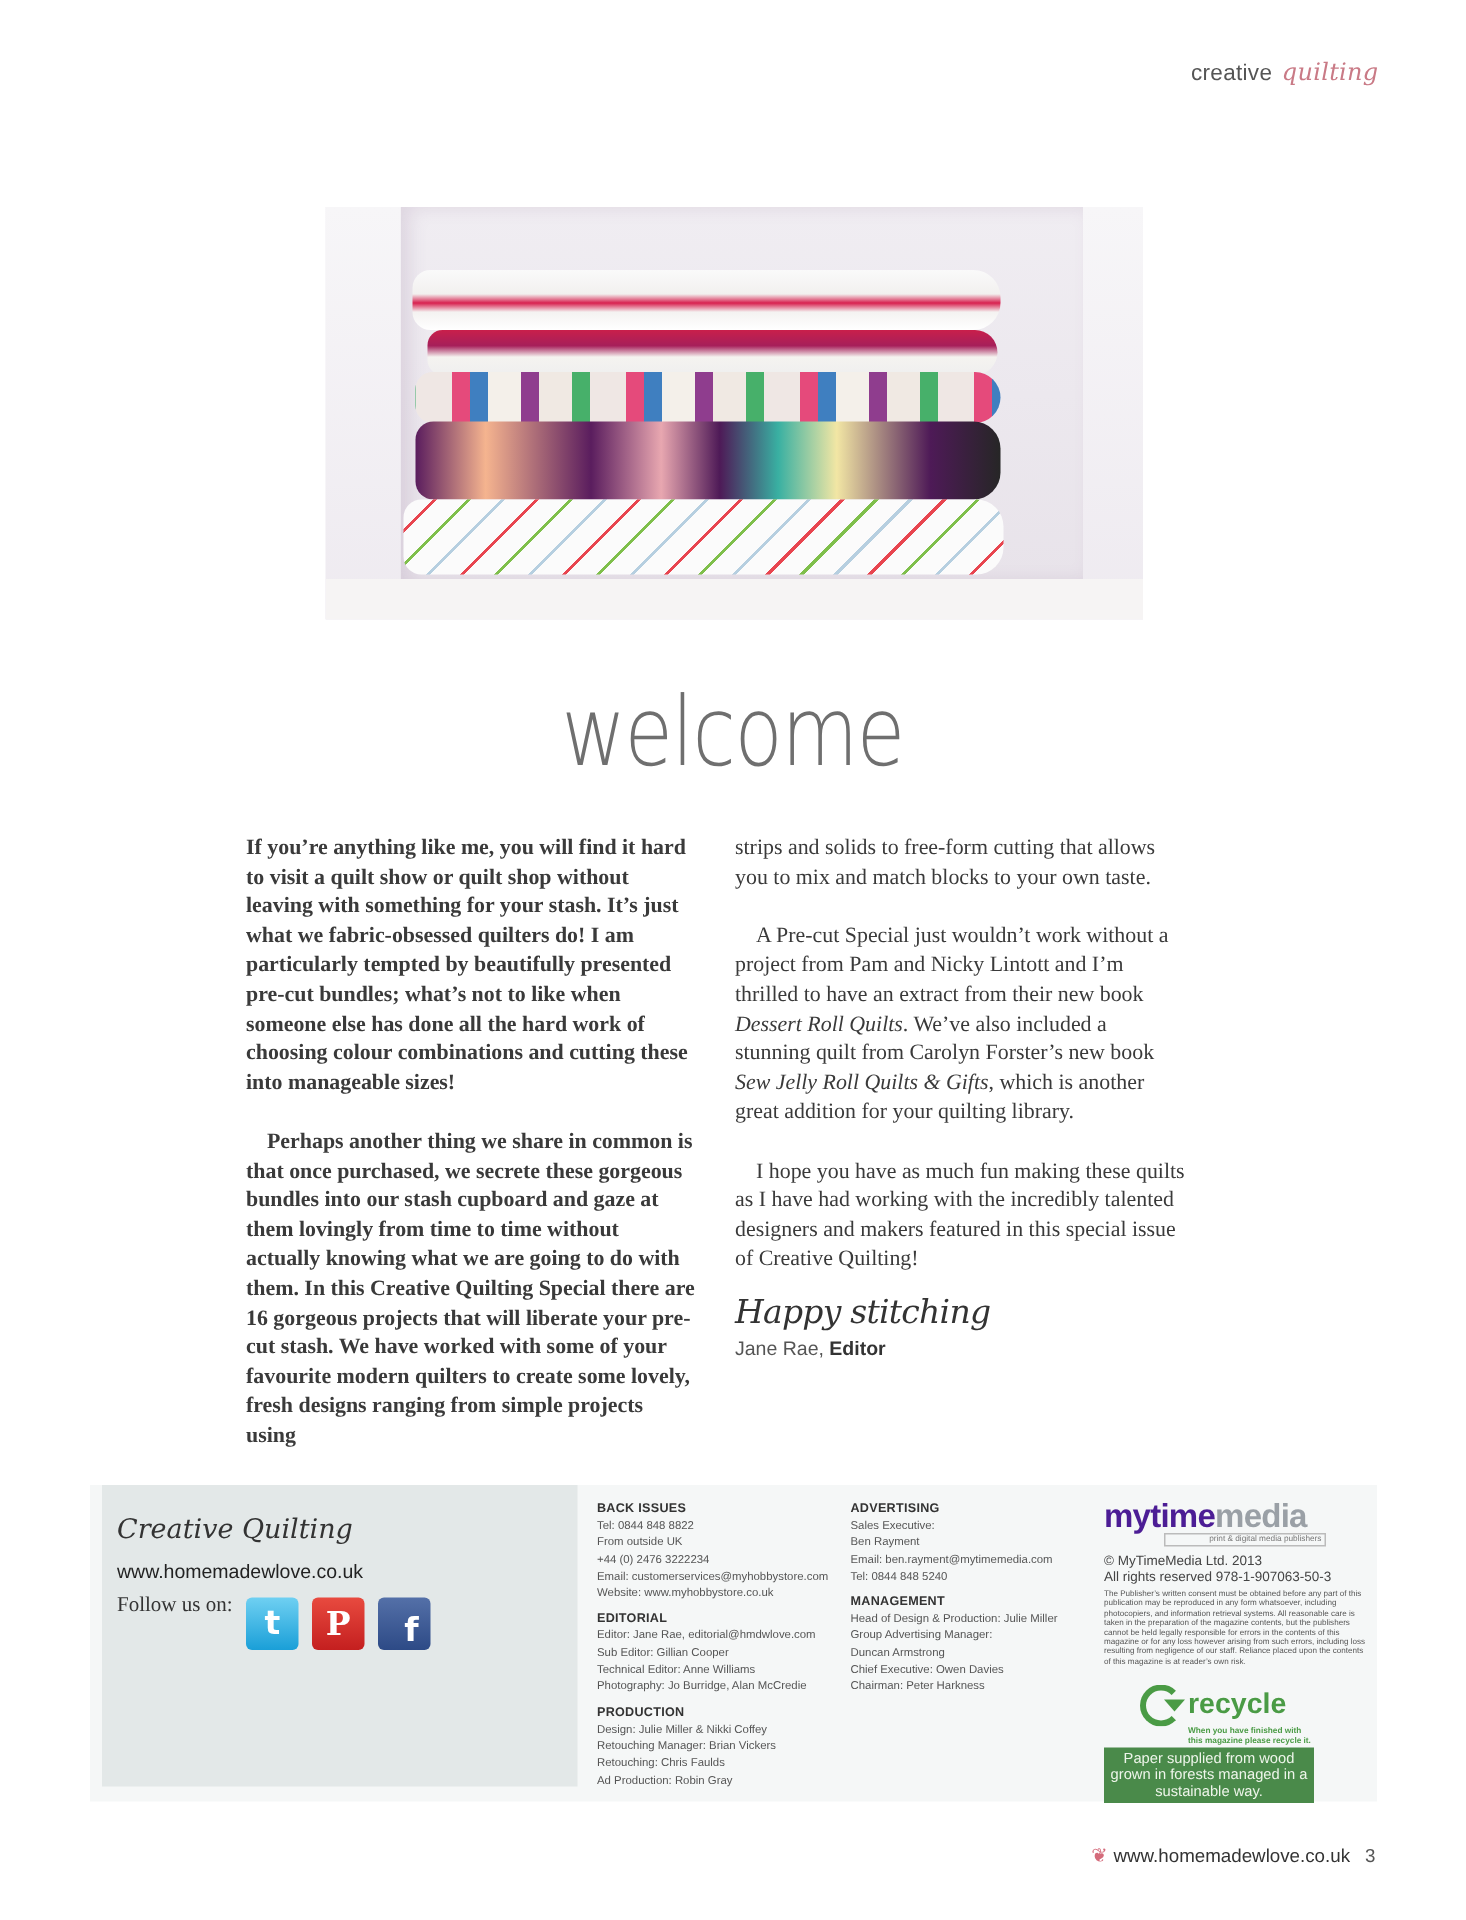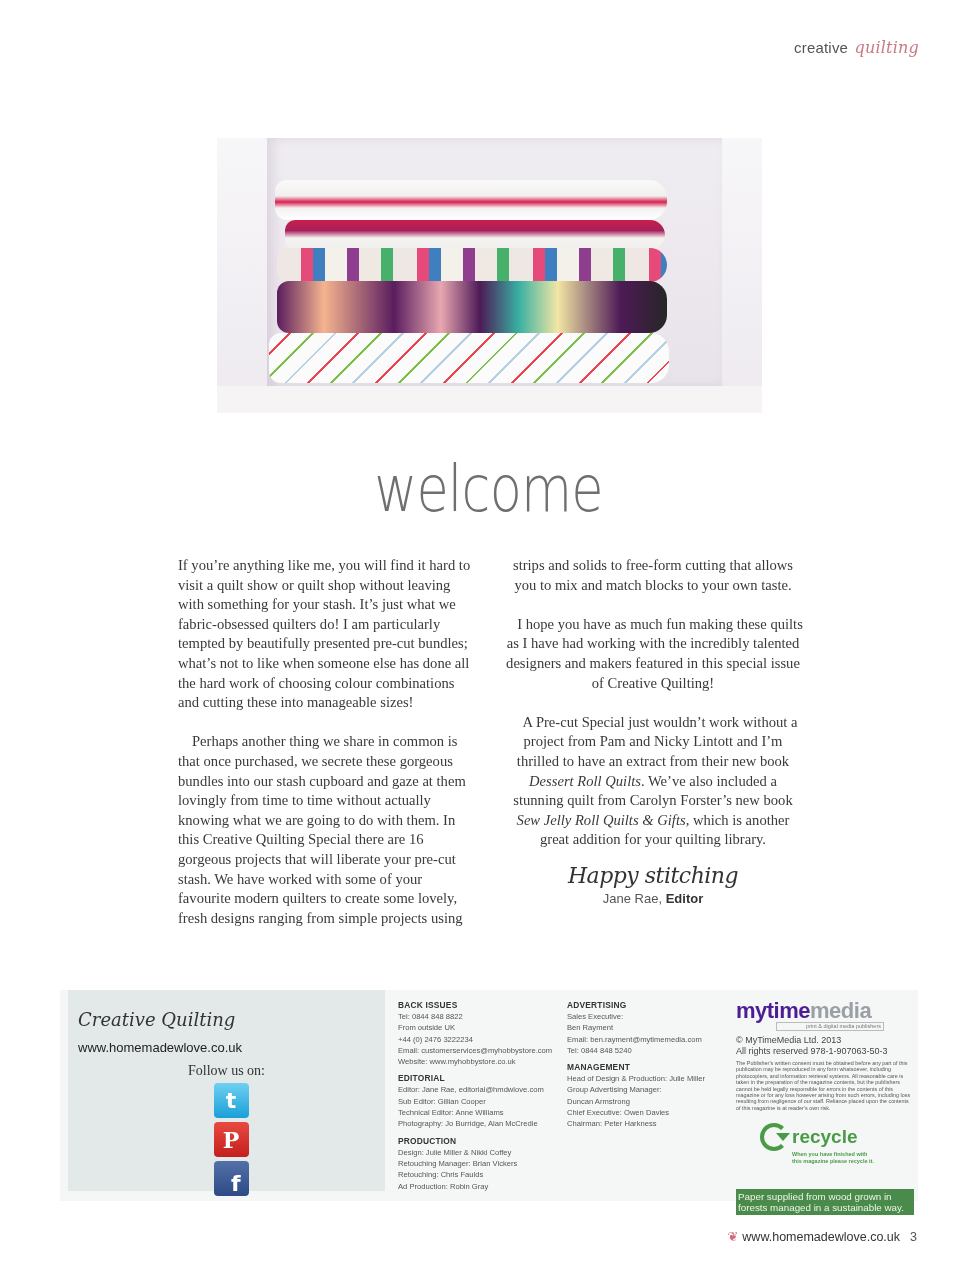--- a/index.html
+++ b/index.html
@@ -20,37 +20,37 @@
   .q1b { left: 68px; top: 82px; width: 380px; height: 30px; background: linear-gradient(180deg,#c91f4b 0%, #a61f5a 35%, #f5f3f0 60%, #efefef 100%); }
   .q2 { left: 60px; top: 110px; width: 390px; height: 34px; background: repeating-linear-gradient(90deg,#efe7e4 0 24px,#e54a7b 24px 36px,#3f7fc0 36px 48px,#f4f0ea 48px 70px,#8f3d8e 70px 82px,#f0e9e3 82px 104px,#47b06a 104px 116px); }
   .q3 { left: 60px; top: 143px; width: 390px; height: 52px; background: linear-gradient(90deg,#5a1d5e 0%, #f5b48f 12%, #5a1d5e 30%, #e8a7b0 42%, #4e1a57 52%, #39b0a2 62%, #f2e6a4 72%, #4e1a57 88%, #262626 100%); }
   .q4 { left: 52px; top: 195px; width: 400px; height: 50px; background: repeating-linear-gradient(135deg,#fbfbfb 0 14px,#e8454f 14px 16px,#fbfbfb 16px 30px,#7fbf4b 30px 32px,#fbfbfb 32px 46px,#b6cfe0 46px 48px); border-radius: 6px; }
 
   
   .welcome { position: absolute; left: 0; width: 977px; top: 452px; text-align: center; font-family: "DejaVu Sans", sans-serif; font-weight: 300; font-size: 64px; color: #6f6f6f; letter-spacing: -1px; transform: scaleX(0.82); }
 
   
   .col { position: absolute; top: 556px; width: 300px; font-family: "Liberation Serif", serif; font-size: 14.6px; line-height: 19.6px; color: #3a3a3a; }
-  .col.left { left: 178px; }
-  .col.right { left: 503px; text-align: center; }
+  .col.left { left: 164px; font-weight: bold; }
+  .col.right { left: 490px; }
   .col p { margin-bottom: 19.6px; }
   .col p.indent { text-indent: 14px; }
   .col em { font-style: italic; }
   .signoff { font-family: "DejaVu Serif", serif; font-style: italic; font-size: 22px; color: #333; margin-top: -4px; margin-bottom: 4px; letter-spacing: -0.5px; }
   .sig-name { font-family: "Liberation Sans", sans-serif; font-size: 13px; color: #555; }
   .sig-name b { color: #333; font-weight: bold; }
 
   
   .footer { position: absolute; left: 60px; top: 990px; width: 858px; height: 211px; background: #f5f7f7; }
   .masthead { position: absolute; left: 8px; top: 0; width: 317px; height: 201px; background: #e3e8e8; padding: 20px 10px 0 10px; }
   .masthead .mast-title { font-family: "DejaVu Serif", serif; font-style: italic; font-size: 18px; color: #333; line-height: 20px; }
   .masthead .mast-pub { font-size: 11px; color: #444; line-height: 13px; margin-top: 2px; }
   .masthead .mast-contact { font-size: 10.5px; color: #444; line-height: 13px; margin-top: 10px; }
   .masthead .mast-web { font-size: 13px; color: #222; margin-top: 10px; }
-  .follow { display: flex; align-items: center; margin-top: 6px; flex-direction: column; }
+  .follow { display: flex; align-items: flex-start; margin-top: 6px; }
   .follow .follow-label { font-family: "Liberation Serif", serif; font-size: 14px; color: #333; margin-top: 2px; }
   .social { width: 35px; height: 35px; border-radius: 4px; margin-left: 9px; display: flex; align-items: center; justify-content: center; color: #fff; font-weight: bold; font-size: 22px; margin-top: 4px; }
   .social:first-of-type { margin-left: 2px; }
   .tw { background: linear-gradient(180deg,#6fd0f2,#1a9fd8); font-family: "DejaVu Sans", sans-serif; }
   .pin { background: linear-gradient(180deg,#e84a3f,#c41f1f); font-family: "DejaVu Serif", serif; }
   .fb { background: linear-gradient(180deg,#5470a8,#2d4a86); font-family: "DejaVu Sans", sans-serif; align-items: flex-end; justify-content: flex-end; padding-right: 8px; }
 
   .fcol { position: absolute; top: 10px; width: 170px; font-family: "Liberation Sans", sans-serif; font-size: 7.6px; line-height: 11.3px; color: #555; }
   .fcol.c1 { left: 338px; }
   .fcol.c2 { left: 507px; }
@@ -62,21 +62,21 @@
   .mtm-logo .mt { color: #4c1d95; text-align: center; }
   .mtm-logo .media { color: #9aa0a6; }
   .mtm-sub { font-size: 5.5px; color: #777; text-align: right; border: 1px solid #bbb; width: 108px; margin-left: 40px; padding: 0 2px; line-height: 7px; }
   .copyright { font-size: 9px; color: #444; line-height: 10.5px; margin-top: 4px; }
   .legal { font-size: 5.4px; color: #555; line-height: 6.4px; margin-top: 4px; }
   .recycle { display: flex; align-items: center; margin-top: 12px; margin-left: 24px; }
   .recycle-icon { width: 28px; height: 28px; border: 4px solid #4a9b45; border-radius: 50%; border-right-color: transparent; position: relative; }
   .recycle-icon::after { content: ""; position: absolute; right: -6px; top: 6px; border-left: 7px solid transparent; border-right: 7px solid transparent; border-top: 8px solid #4a9b45; }
   .recycle-word { font-family: "Liberation Sans", sans-serif; font-weight: bold; font-size: 19px; color: #4a9b45; margin-left: 4px; text-align: center; }
   .recycle-note { font-size: 5.5px; color: #4a9b45; font-weight: bold; margin-left: 56px; line-height: 7px; }
-  .paper-box { background: #4a8a4a; color: #eef5ea; font-size: 9.8px; line-height: 11px; padding: 2px 2px; margin-top: 24px; width: 178px; }
+  .paper-box { background: #4a8a4a; color: #eef5ea; font-size: 9.8px; line-height: 11px; text-align: center; padding: 2px 2px; margin-top: 0; width: 140px; }
 
   
   .pagefoot { position: absolute; right: 60px; top: 1229px; display: flex; align-items: center; font-size: 12.5px; color: #333; }
   .heart { color: #d46b7b; font-size: 13px; margin-right: 4px; }
   .pagenum { margin-left: 10px; color: #555; }
 </style>
 </head>
 <body>
 
 <div class="brand">
@@ -97,24 +97,24 @@
 
 <h1 class="welcome">welcome</h1>
 
 <div class="col left">
   <p>If you’re anything like me, you will find it hard to visit a quilt show or quilt shop without leaving with something for your stash. It’s just what we fabric-obsessed quilters do! I am particularly tempted by beautifully presented pre-cut bundles; what’s not to like when someone else has done all the hard work of choosing colour combinations and cutting these into manageable sizes!</p>
   <p class="indent">Perhaps another thing we share in common is that once purchased, we secrete these gorgeous bundles into our stash cupboard and gaze at them lovingly from time to time without actually knowing what we are going to do with them. In this Creative Quilting Special there are 16 gorgeous projects that will liberate your pre-cut stash. We have worked with some of your favourite modern quilters to create some lovely, fresh designs ranging from simple projects using</p>
 </div>
 
 <div class="col right">
   <p>strips and solids to free-form cutting that allows you to mix and match blocks to your own taste.</p>
-  <p class="indent">I hope you have as much fun making these quilts as I have had working with the incredibly talented designers and makers featured in this special issue of Creative Quilting!</p>
   <p class="indent">
     <span>A Pre-cut Special just wouldn’t work without a project from Pam and Nicky Lintott and I’m thrilled to have an extract from their new book </span><em>Dessert Roll Quilts</em><span>. We’ve also included a stunning quilt from Carolyn Forster’s new book </span><em>Sew Jelly Roll Quilts &amp; Gifts</em><span>, which is another great addition for your quilting library.</span>
   </p>
+  <p class="indent">I hope you have as much fun making these quilts as I have had working with the incredibly talented designers and makers featured in this special issue of Creative Quilting!</p>
   <div class="signoff">Happy stitching</div>
   <div class="sig-name">
     <span>Jane Rae, </span><b>Editor</b>
   </div>
 </div>
 
 <div class="footer">
   <div class="masthead">
     <div class="mast-title">Creative Quilting</div>
     <div class="mast-web">www.homemadewlove.co.uk</div>

